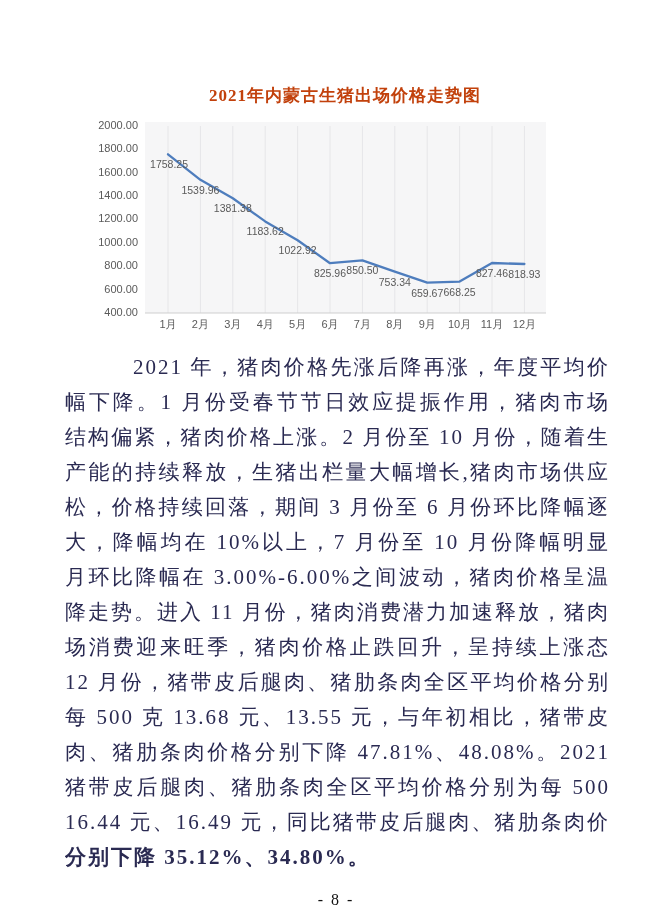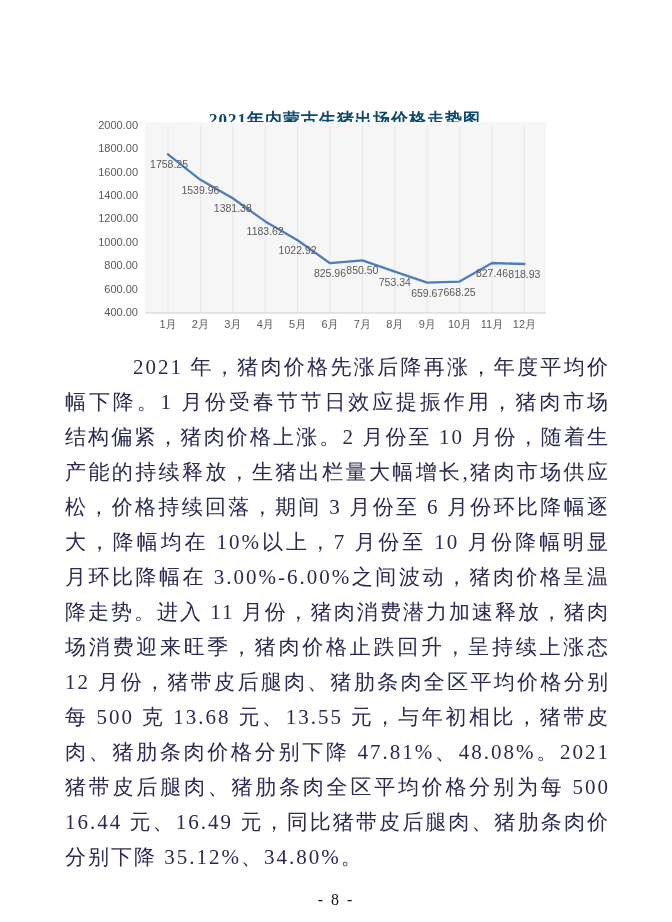--- a/index.html
+++ b/index.html
@@ -5,37 +5,37 @@
   html,body{margin:0;padding:0;}
   body{
     width:672px;height:922px;background:#ffffff;position:relative;overflow:hidden;
     font-family:"Liberation Serif","DejaVu Serif",serif;
   }
   .page{position:absolute;inset:0;background:#ffffff;}
 
   
   .chart-block{position:absolute;left:70px;top:84px;width:550px;height:252px;}
   .chart-title{
-    width:100%;text-align:center;font-size:17px;font-weight:bold;color:#0c4a6e;
-    letter-spacing:1px;font-family:"Liberation Serif","DejaVu Serif",serif;margin-top:24px;
+    width:100%;text-align:center;font-size:17px;font-weight:bold;color:#c2410c;
+    letter-spacing:1px;font-family:"Liberation Serif","DejaVu Serif",serif;
   }
   .chart-svg{position:absolute;left:0;top:34px;}
   .chart-svg text{font-family:"Liberation Sans","DejaVu Sans",sans-serif;}
 
   
   .body-text{
     position:absolute;left:65px;top:350px;width:545px;
     font-size:21px;line-height:35px;color:#2a2a52;letter-spacing:2px;
   }
   .text-line{
     text-align:justify;text-align-last:justify;text-justify:inter-character;
     white-space:normal;height:35px;overflow:hidden;
   }
   .text-line.indent{text-indent:68px;}
-  .text-line.last{text-align-last:left;}
+  .text-line.last{text-align-last:left;font-weight:bold;}
 
   
   .page-number{
     position:absolute;left:0;top:891px;width:672px;text-align:center;
     font-size:16px;color:#111111;letter-spacing:2px;
   }
 </style>
 </head>
 <body>
 

